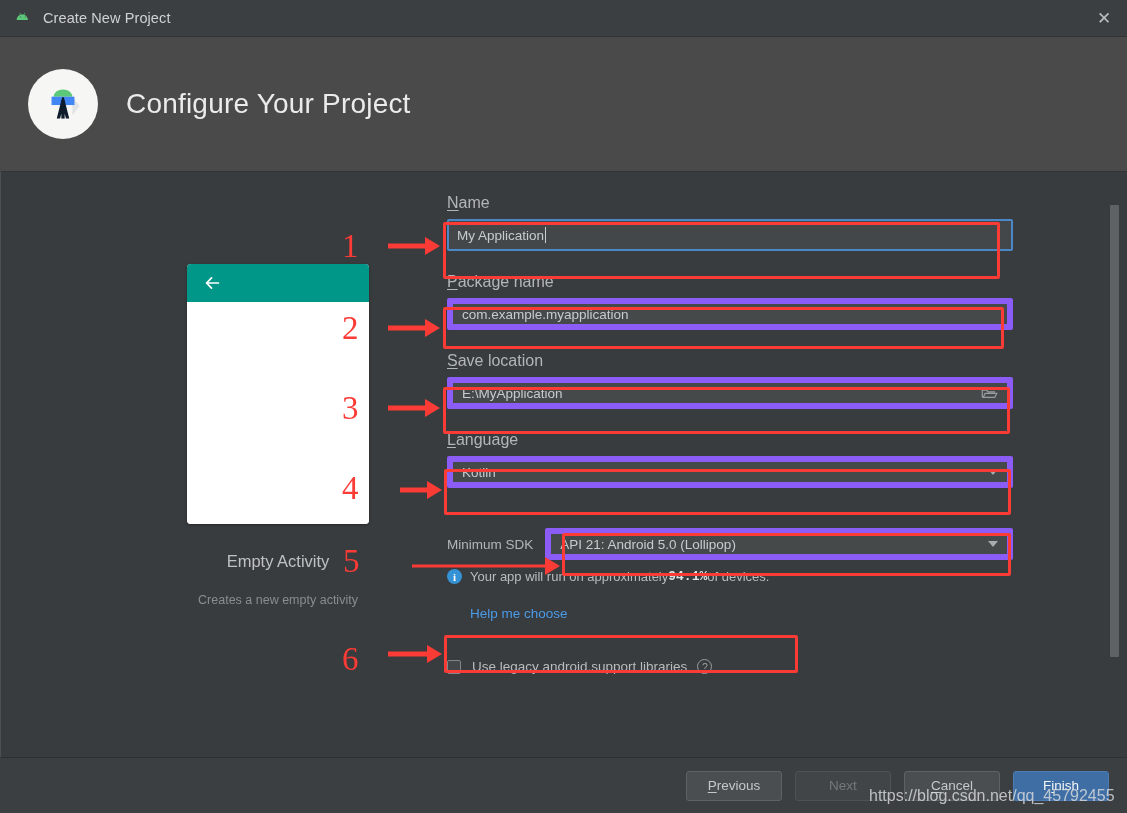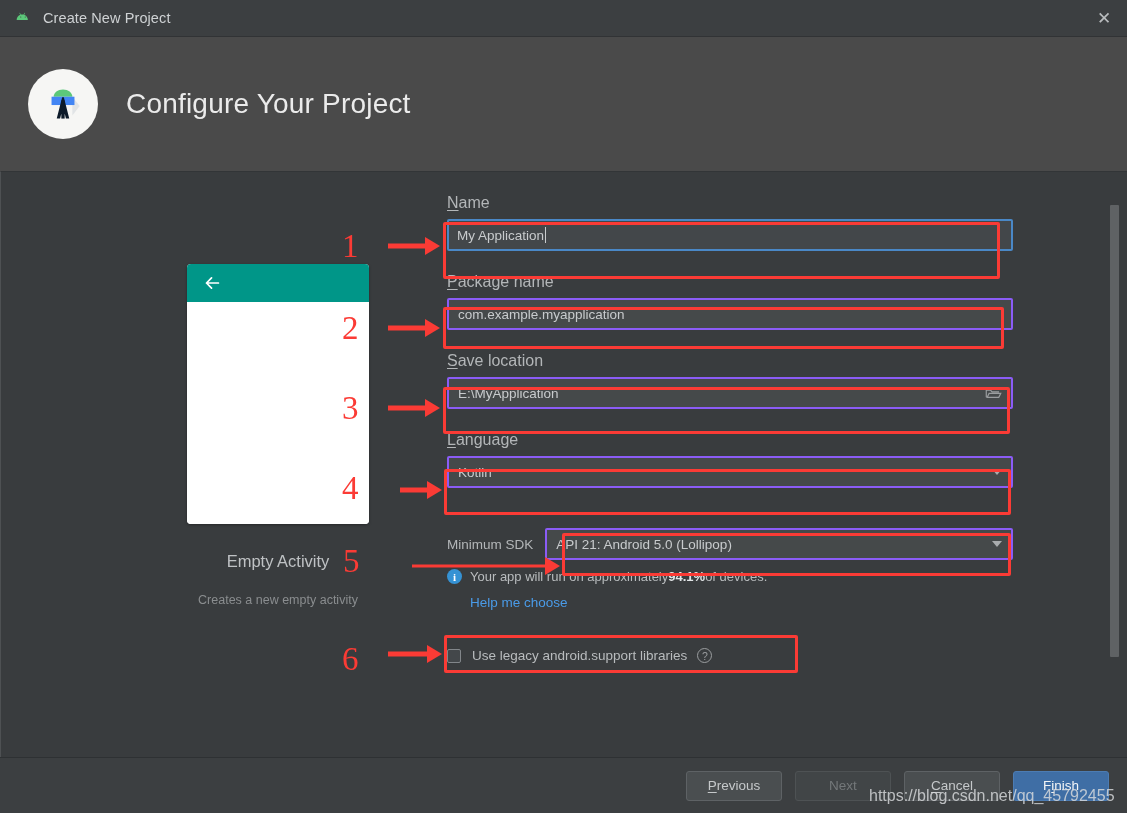--- a/index.html
+++ b/index.html
@@ -141,21 +141,21 @@
     display: inline-block;
   }
   .flabel .mn {
     text-decoration: underline;
     text-underline-offset: 2px;
   }
 
   .input {
     height: 32px;
     background: #45494a;
-    border: 2px solid #8b5cf6;
+    border: 6px solid #8b5cf6;
     border-radius: 2px;
     display: flex;
     align-items: center;
     padding: 0 9px;
     font-size: 13.5px;
     color: #c8cbcd;
     position: relative;
   }
   .input.focused {
     border: 2px solid #4a88c7;
@@ -203,23 +203,23 @@
     border-radius: 50%;
     background: #3592d4;
     color: #fff;
     font-size: 11px;
     font-weight: bold;
     display: flex; align-items: center; justify-content: center;
     margin-right: 8px;
     flex: 0 0 15px;
     font-family: "Liberation Serif", serif;
   }
-  .info-line b { color: #e2e5e7; }
+  .info-line b { color: #e2e5e7; font-family: Liberation Mono, monospace; }
   .help-link {
-    margin-top: 11px;
+    margin-top: 22px;
     margin-left: 23px;
     font-size: 13.5px;
     color: #4a9be8;
     cursor: pointer;
   }
 
   
   .checkrow {
     display: flex;
     align-items: center;

